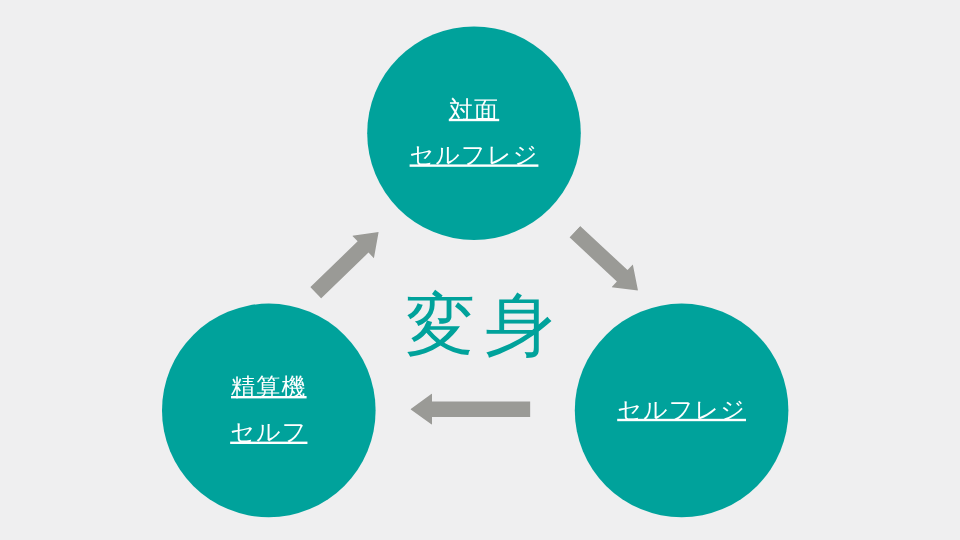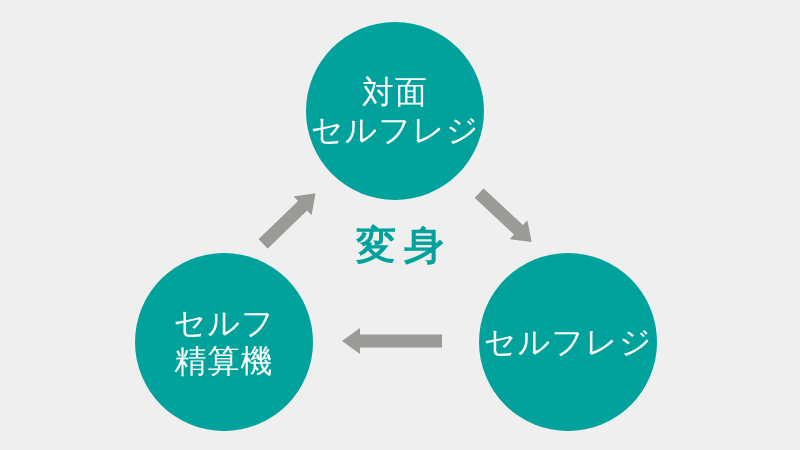--- a/index.html
+++ b/index.html
@@ -27,34 +27,35 @@
     display: flex;
     align-items: center;
     justify-content: center;
     text-align: center;
   }
   .node-top          { left: 306px; top: 22px; }
   .node-bottom-right { left: 479px; top: 253px; }
   .node-bottom-left  { left: 135px; top: 253px; }
   .node-label {
     color: var(--node-text, #ffffff);
-    font-size: 32px;
+    font-size: 20px;
     font-weight: 400;
     line-height: 38px;
     letter-spacing: 1px;
+    text-decoration: underline;
   }
   .node-label span { display: block; }
   .center-title {
     position: absolute;
     left: 50%;
-    top: 245px;
+    top: 272px;
     transform: translate(-50%, -50%);
     color: var(--title, #00a29b);
-    font-size: 40px;
-    font-weight: 700;
+    font-size: 58px;
+    font-weight: 400;
     letter-spacing: 8px;
     text-indent: 8px; 
     white-space: nowrap;
   }
   .arrow {
     position: absolute;
     color: var(--arrow, #9a9a96);
     transform-origin: 0 50%;
   }
   .arrow-top-to-right    { left: 479px; top: 180px; transform: rotate(43deg);  }
@@ -74,22 +75,22 @@
   </div>
 
   <div class="node node-bottom-right">
     <div class="node-label">
       <span>セルフレジ</span>
     </div>
   </div>
 
   <div class="node node-bottom-left">
     <div class="node-label">
+      <span>精算機</span>
       <span>セルフ</span>
-      <span>精算機</span>
     </div>
   </div>
 
   <div class="center-title">変身</div>
 
   <svg class="arrow arrow-top-to-right" width="72" height="26" viewBox="0 0 72 26" aria-hidden="true">
     <path d="M0 6.5 H54 V0 L72 13 L54 26 V19.5 H0 Z" fill="currentColor"></path>
   </svg>
 
   <svg class="arrow arrow-right-to-left" width="100" height="26" viewBox="0 0 100 26" aria-hidden="true">

